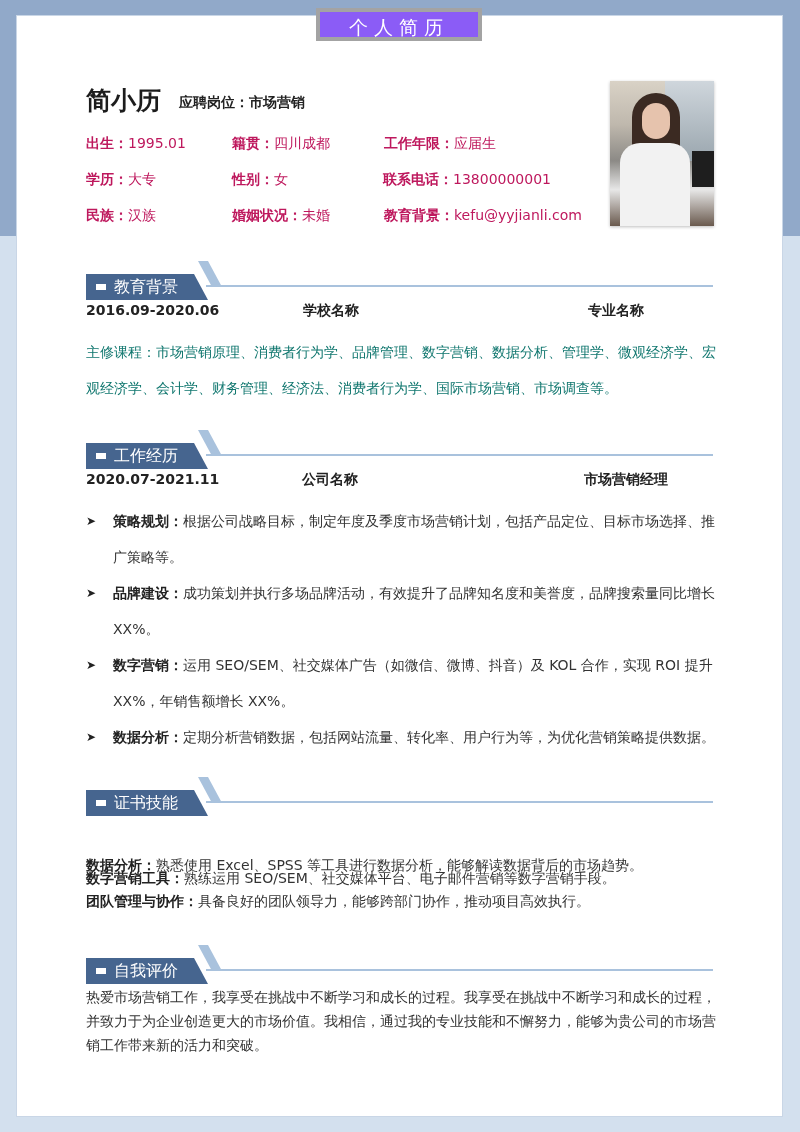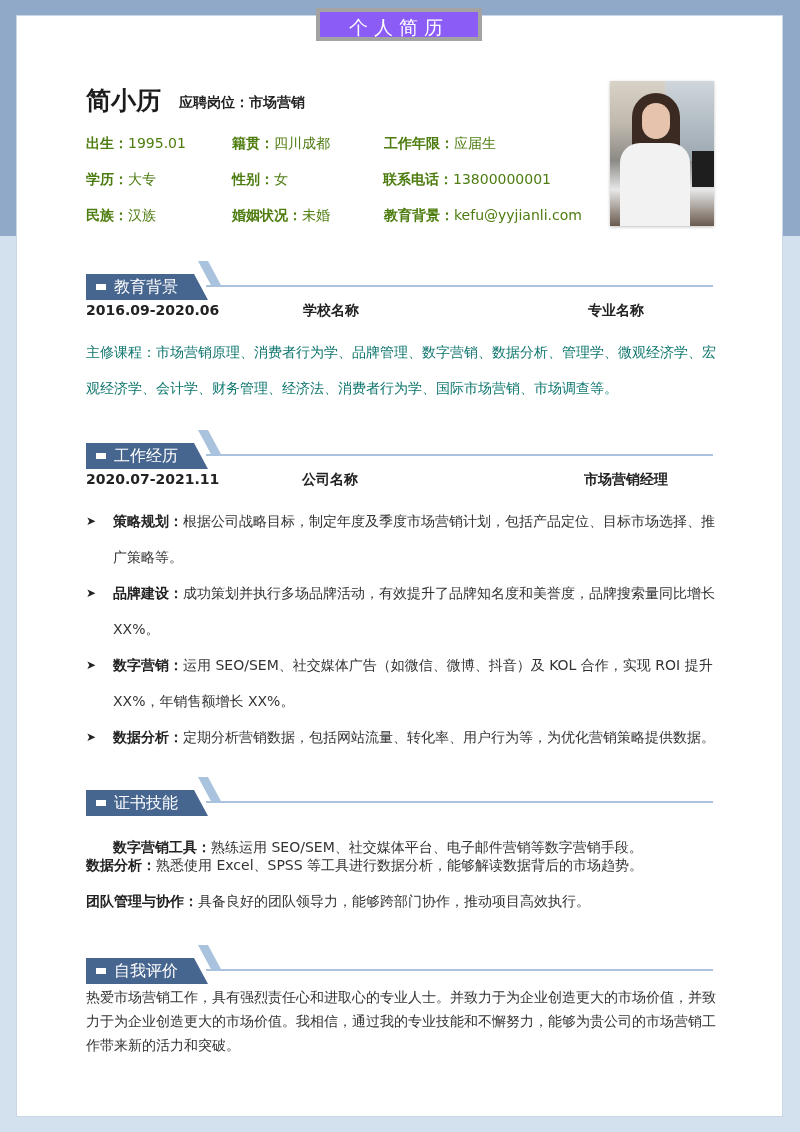--- a/index.html
+++ b/index.html
@@ -14,21 +14,21 @@
     position:absolute; left:16px; top:15px; width:767px; height:1102px;
     background:#ffffff; border:1px solid #c9d6e6; box-sizing:border-box;
   }
   .doc-title {
     position:absolute; left:316px; top:8px; width:166px; height:33px;
     background:#8b5cf6; color:#fff; border:4px solid #a3a3a3; box-sizing:border-box;
     font-size:19px; letter-spacing:6px; text-align:center; line-height:31px;
   }
   .name { position:absolute; left:86px; top:84px; font-size:25px; font-weight:bold; color:#1c1c1c; }
   .position { position:absolute; left:179px; top:94px; font-size:14px; font-weight:bold; color:#222; }
-  .info { position:absolute; font-size:14px; color:#4d7c0f; white-space:nowrap; }
+  .info { position:absolute; font-size:14px; color:#be185d; white-space:nowrap; }
   .info b { font-weight:bold; }
   .photo {
     position:absolute; left:610px; top:81px; width:104px; height:145px;
     background:linear-gradient(180deg,#d9d2c6 0%,#bfb8ad 30%,#8c8a86 55%,#e7e7e7 75%,#6a5a4e 100%);
     box-shadow:0 1px 3px rgba(0,0,0,0.25);
     overflow:hidden;
   }
   .photo .window { position:absolute; left:55px; top:0; width:49px; height:80px; background:linear-gradient(180deg,#cfd6dc,#9aa6ae); }
   .photo .hair { position:absolute; left:22px; top:12px; width:48px; height:70px; border-radius:24px 24px 10px 10px; background:#3b2a22; }
   .photo .face { position:absolute; left:32px; top:22px; width:28px; height:36px; border-radius:14px; background:#e6c3ad; }
@@ -128,22 +128,22 @@
 <div class="bullet" style="top:719px;">
   <span class="arrow">➤</span>
   <span class="txt" style="white-space:nowrap;"><b>数据分析：</b><span>定期分析营销数据，包括网站流量、转化率、用户行为等，为优化营销策略提供数据。</span></span>
 </div>
 
 <div class="section-head" style="top:777px;">
   <div class="tab"><span class="sq"></span><span>证书技能</span></div>
   <div class="slash"></div>
   <div class="line"></div>
 </div>
-<div class="skill" style="top:839px;margin-left:27px;"><b>数字营销工具：</b><span>熟练运用 SEO/SEM、社交媒体平台、电子邮件营销等数字营销手段。</span></div>
+<div class="skill" style="top:870px;"><b>数字营销工具：</b><span>熟练运用 SEO/SEM、社交媒体平台、电子邮件营销等数字营销手段。</span></div>
 <div class="skill" style="top:857px;"><b>数据分析：</b><span>熟悉使用 Excel、SPSS 等工具进行数据分析，能够解读数据背后的市场趋势。</span></div>
 <div class="skill" style="top:893px;"><b>团队管理与协作：</b><span>具备良好的团队领导力，能够跨部门协作，推动项目高效执行。</span></div>
 
 <div class="section-head" style="top:945px;">
   <div class="tab"><span class="sq"></span><span>自我评价</span></div>
   <div class="slash"></div>
   <div class="line"></div>
 </div>
-<div class="eval" style="top:985px;">热爱市场营销工作，具有强烈责任心和进取心的专业人士。并致力于为企业创造更大的市场价值，并致力于为企业创造更大的市场价值。我相信，通过我的专业技能和不懈努力，能够为贵公司的市场营销工作带来新的活力和突破。</div>
+<div class="eval" style="top:985px;">热爱市场营销工作，我享受在挑战中不断学习和成长的过程。我享受在挑战中不断学习和成长的过程，并致力于为企业创造更大的市场价值。我相信，通过我的专业技能和不懈努力，能够为贵公司的市场营销工作带来新的活力和突破。</div>
 
 </body></html>

